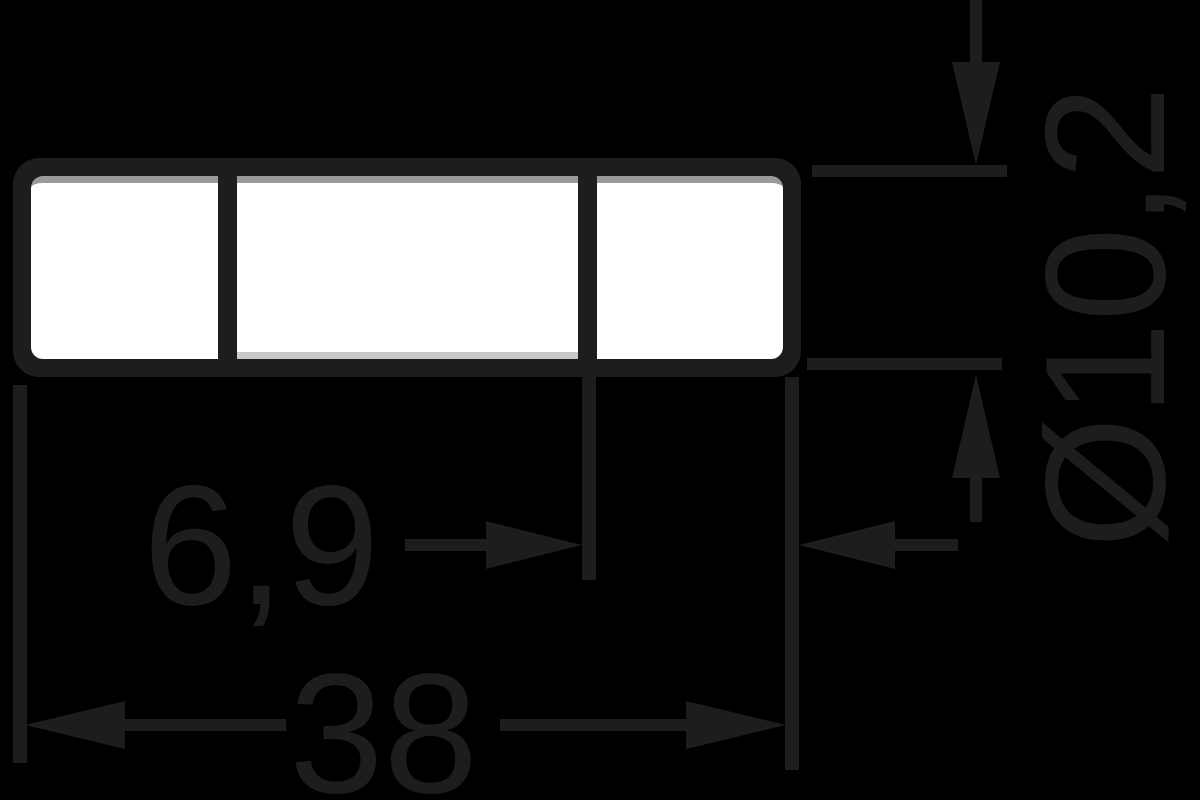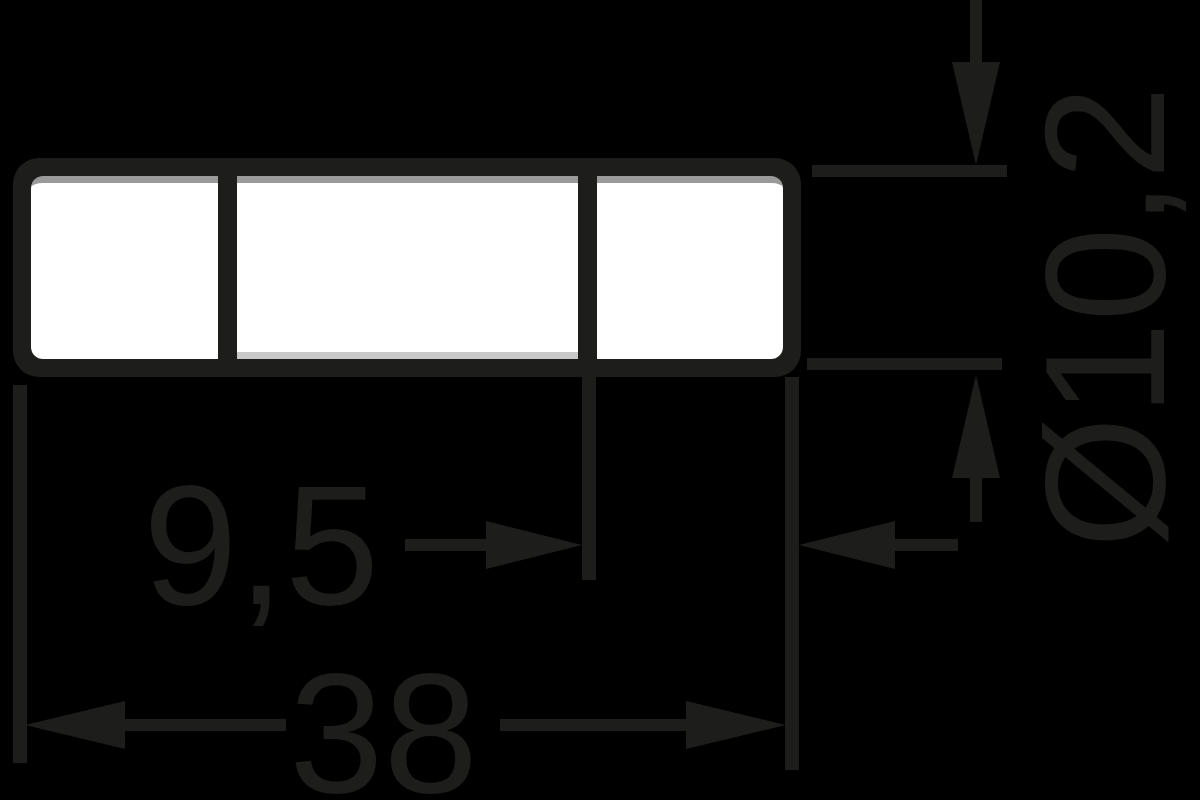--- a/index.html
+++ b/index.html
@@ -78,17 +78,17 @@
   <div class="line" style="left:405px;top:539px;width:90px;height:12px;"></div>
   <div class="arr arr-right" style="left:486px;top:521px;"></div>
   <div class="arr arr-left" style="left:799px;top:521px;"></div>
   <div class="line" style="left:888px;top:539px;width:70px;height:12px;"></div>
 
   <div class="arr arr-left arr-left-long" style="left:25px;top:701px;"></div>
   <div class="line" style="left:118px;top:719px;width:168px;height:12px;"></div>
   <div class="line" style="left:500px;top:719px;width:190px;height:12px;"></div>
   <div class="arr arr-right arr-right-long" style="left:686px;top:701px;"></div>
 
-  <div class="dim-label" style="left:143px;top:460px;" id="label-cap">9,5</div>
+  <div class="dim-label" style="left:143px;top:460px;" id="label-cap">6,9</div>
   <div class="dim-label" style="left:289px;top:648px;" id="label-overall">38</div>
   <div class="dim-label" id="label-diameter">Ø10,2</div>
 
 </div>
 
 </body></html>

